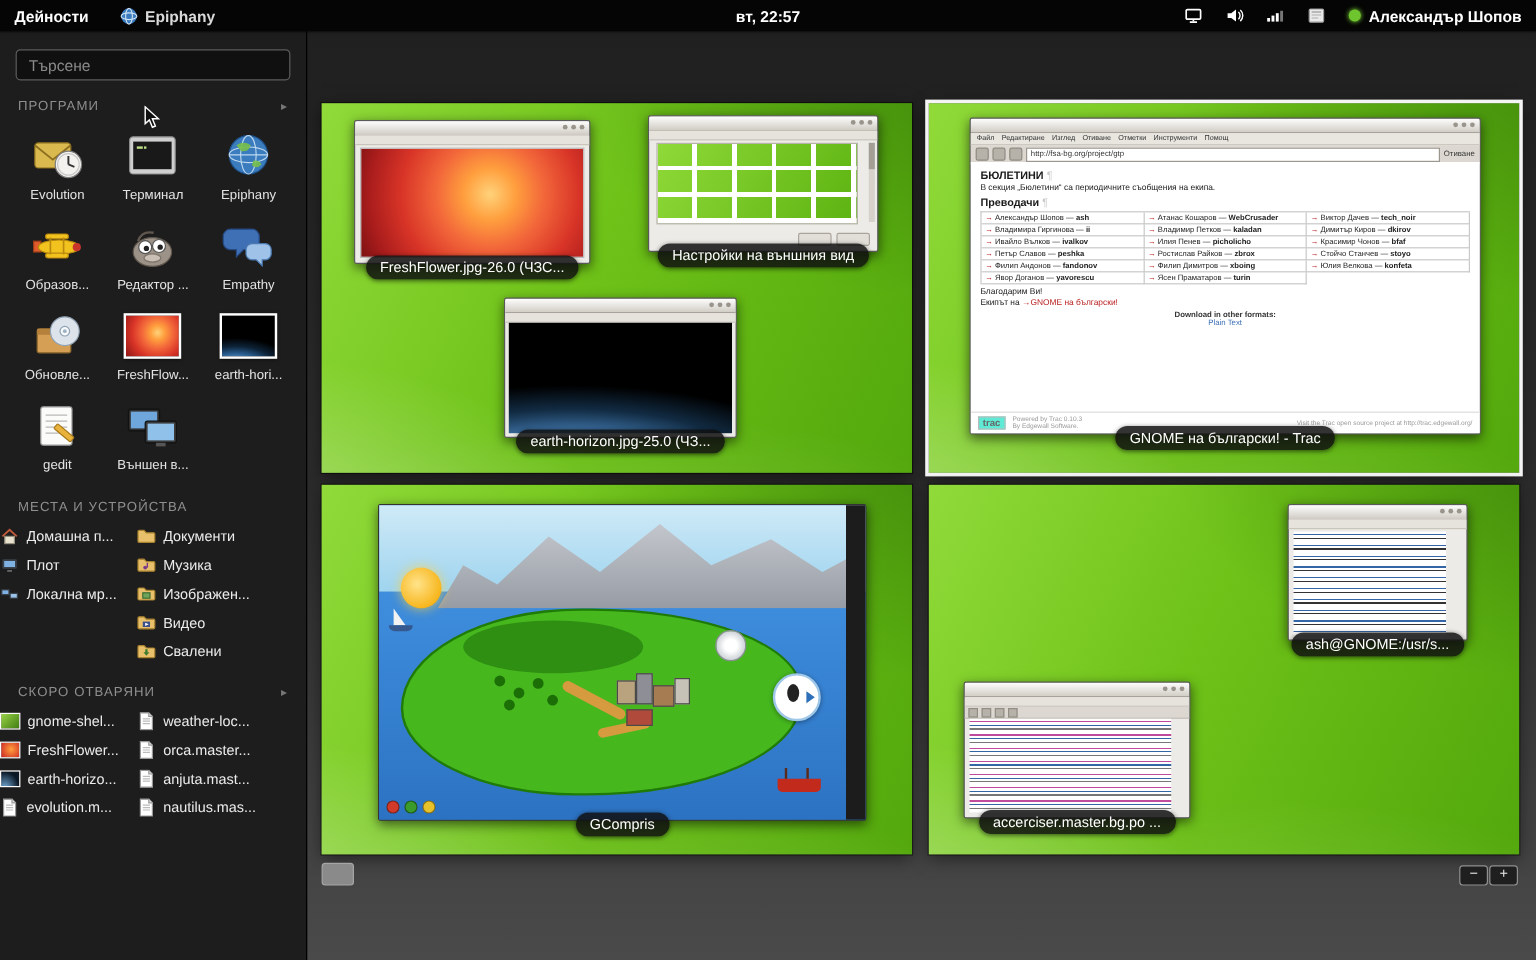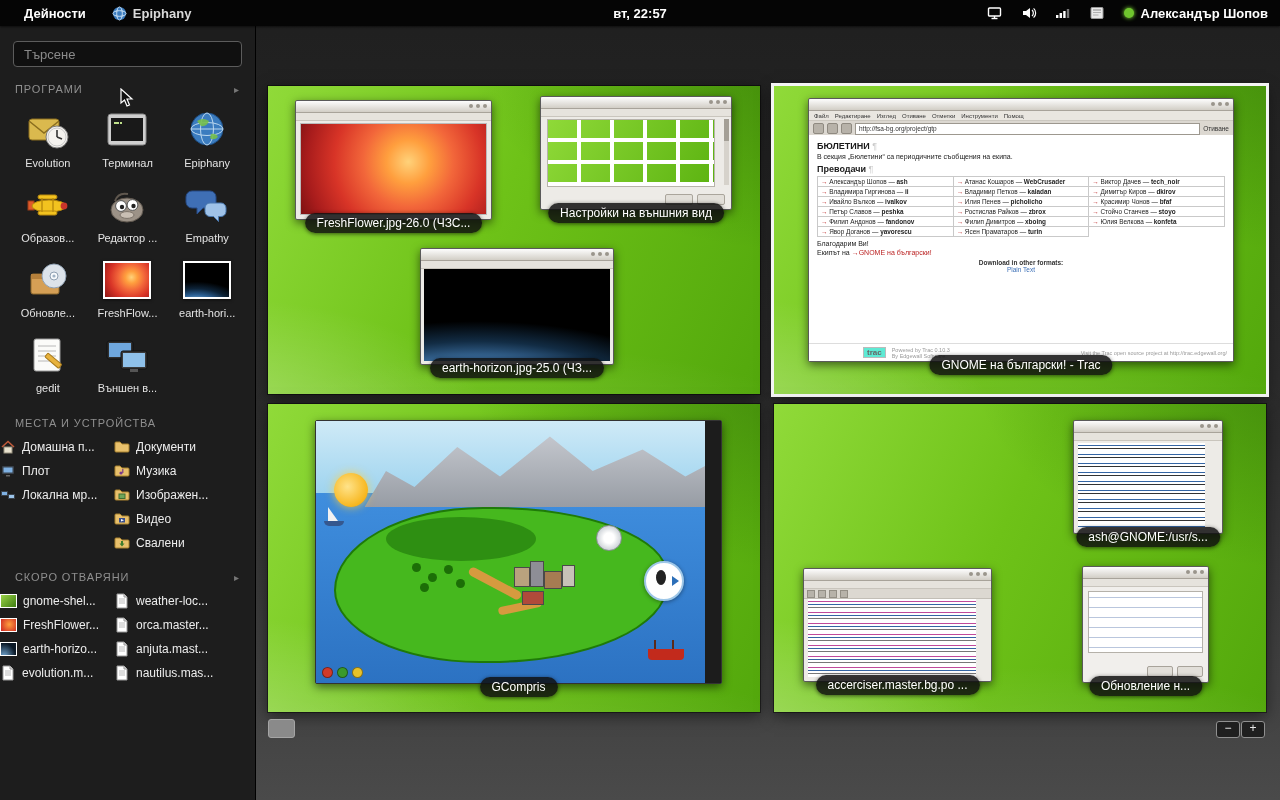--- a/index.html
+++ b/index.html
@@ -2,21 +2,21 @@
 <html><head>
 <meta charset="utf-8">
 <style>
   html,body{margin:0;padding:0;background:#000;}
   .screen{position:relative;width:1280px;height:800px;overflow:hidden;
     font-family:"Liberation Sans",sans-serif;color:#fff;
     background:linear-gradient(180deg,#1f1f1f 0%,#2d2d2d 55%,#4a4a4a 100%);}
   
   .topbar{position:absolute;top:0;left:0;width:100%;height:26px;background:#050505;
     display:flex;align-items:center;z-index:60;box-shadow:0 1px 2px rgba(0,0,0,.6);}
-  .tb-left{display:flex;align-items:center;gap:20px;padding-left:18px;}
+  .tb-left{display:flex;align-items:center;gap:20px;padding-left:6px;}
   .tb-activities{font-weight:bold;font-size:13px;padding:3px 6px;}
   .tb-app{display:flex;align-items:center;gap:6px;font-weight:bold;font-size:13px;color:#d9d9d9;}
   .tb-clock{position:absolute;left:50%;transform:translateX(-50%);font-weight:bold;font-size:13px;}
   .tb-right{margin-left:auto;display:flex;align-items:center;gap:18px;padding-right:12px;}
   .tb-ic{display:flex;align-items:center;}
   .tb-user{display:flex;align-items:center;gap:7px;font-weight:bold;font-size:13px;}
   .status-dot{width:10px;height:10px;border-radius:50%;background:#6fc52e;box-shadow:0 0 4px #8ef43c;}
   
   .sidebar{position:absolute;top:26px;left:0;width:255px;bottom:0;background:#1d1d1d;
     border-right:1px solid #000;z-index:50;}
@@ -103,21 +103,21 @@
   .tr-cell{border-right:1px solid #c9c9c9;border-bottom:1px solid #c9c9c9;font-size:6.4px;
     padding:1px 3px;white-space:nowrap;overflow:hidden;color:#222;}
   .tr-cell .arr{color:#b22;}
   .tr-cell .tnick{font-weight:bold;}
   .br-small{font-size:7px;margin:2px 0;}
   .team-link{color:#b22;}
   .br-dl{text-align:center;font-size:6.5px;font-weight:bold;margin-top:3px;color:#333;}
   .br-plain{text-align:center;font-size:6.5px;color:#3b6fb6;}
   .br-foot{position:absolute;left:0;right:0;bottom:0;height:17px;border-top:1px solid #ddd;
     display:flex;align-items:center;padding:0 6px;gap:6px;background:#fff;}
-  .trac-logo{font-size:8px;font-weight:bold;color:#666;border:1px solid #bbb;padding:0 3px;background:#5eead4;margin-left:48px;}
+  .trac-logo{font-size:8px;font-weight:bold;color:#666;border:1px solid #bbb;padding:0 3px;background:#5eead4;}
   .foot-txt{font-size:5.5px;color:#9a9a9a;line-height:6px;}
   .foot-right{margin-left:auto;text-align:right;}
   
   .w-gcompris{left:47px;top:16px;width:405px;height:262px;border:1px solid #333;background:#2e7fd6;}
   .gc-sky{position:absolute;left:0;top:0;right:0;height:72px;background:linear-gradient(#cfeaf7,#9fd4ef);}
   .gc-sun{position:absolute;left:18px;top:52px;width:34px;height:34px;border-radius:50%;
     background:radial-gradient(circle at 40% 40%,#ffe38a,#f7b61d 70%,#e89b10);box-shadow:0 0 10px rgba(255,210,60,.8);}
   .gc-mount{position:absolute;left:12%;top:6px;width:88%;height:80px;background:linear-gradient(#c9ccd2,#979ca4);
     clip-path:polygon(0 100%,6% 55%,14% 75%,26% 25%,38% 62%,52% 12%,64% 55%,78% 28%,90% 62%,100% 38%,100% 100%);}
   .gc-sea{position:absolute;left:0;top:72px;right:0;bottom:0;background:linear-gradient(#3f8ede,#2c72c2);}
@@ -770,31 +770,19 @@
       <div class="menustrip"></div>
       <div class="toolstrip">
           <i></i>
           <i></i>
           <i></i>
           <i></i>
         </div>
       <div class="po-txt"></div>
       <div class="pill">accerciser.master.bg.po ...</div>
     </div>
-    <div class="win w-update">
-      <div class="tb-chrome">
-          <span class="wbtn"></span>
-        </div>
-      <div class="menustrip"></div>
-      <div class="upd-list"></div>
-      <div class="upd-btns">
-          <i></i>
-          <i></i>
-        </div>
-      <div class="pill">Обновление н...</div>
-    </div>
   </div>
 
   <div class="ws-chip"></div>
   <div class="zoom-btn zoom-minus">−</div>
   <div class="zoom-btn zoom-plus">+</div>
 
 </div>
 
 </body></html>

